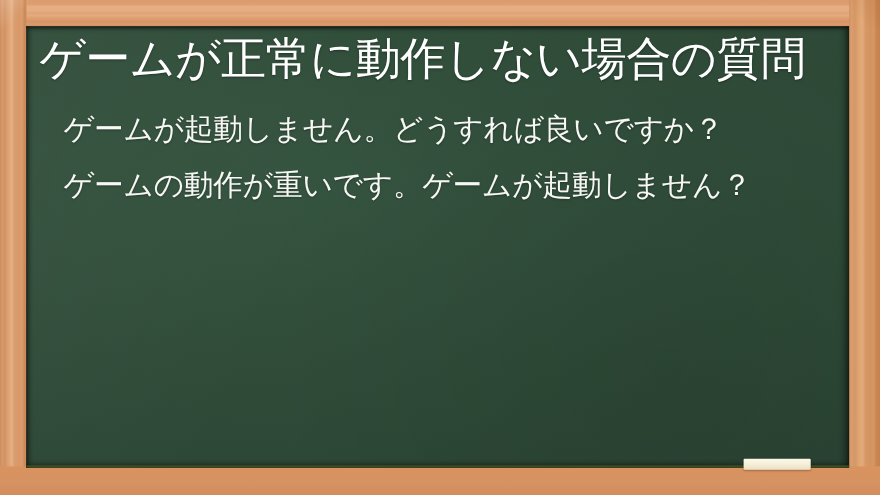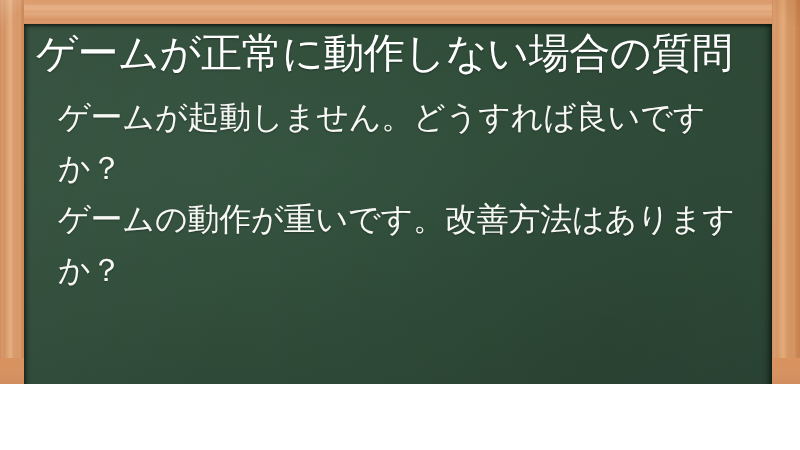--- a/index.html
+++ b/index.html
@@ -8,21 +8,21 @@
     padding: 0;
     background: #ffffff;
   }
   body {
     font-family: "DejaVu Sans", "Liberation Sans", sans-serif;
   }
 
   .slide {
     position: relative;
     width: 800px;
-    height: 384px;
+    height: 450px;
     overflow: hidden;
     background: #d79263;
     font-family: Liberation Serif, serif;
   }
 
   
   .frame {
     position: absolute;
     inset: 0;
     background:
@@ -149,21 +149,21 @@
     text-shadow: 0 1px 2px rgba(0,0,0,0.35);
   }
 
   .qlist {
     list-style: none;
     margin: 14px 0 0 0;
     padding: 0 0 0 22px;
   }
   .qlist li {
     color: #f7f7f4;
-    font-size: 32px;
+    font-size: 27px;
     line-height: 51px;
     font-weight: 400;
     letter-spacing: -0.2px;
     text-shadow: 0 1px 2px rgba(0,0,0,0.30);
   }
 
   
   .chalk {
     position: absolute;
     left: 676px;
@@ -192,19 +192,19 @@
   <div class="board">
     <div class="board-sheen"></div>
     <div class="board-ledge-line"></div>
   </div>
 
   <div class="content">
     <h1 class="title">ゲームが正常に動作しない場合の質問</h1>
 
     <ul class="qlist">
       <li>ゲームが起動しません。どうすれば良いですか？</li>
-      <li>ゲームの動作が重いです。改善方法はありますか？</li>
+      <li>ゲームの動作が重いです。ゲームが起動しません？</li>
     </ul>
   </div>
 
   <div class="chalk"></div>
 
 </div>
 
 </body></html>

